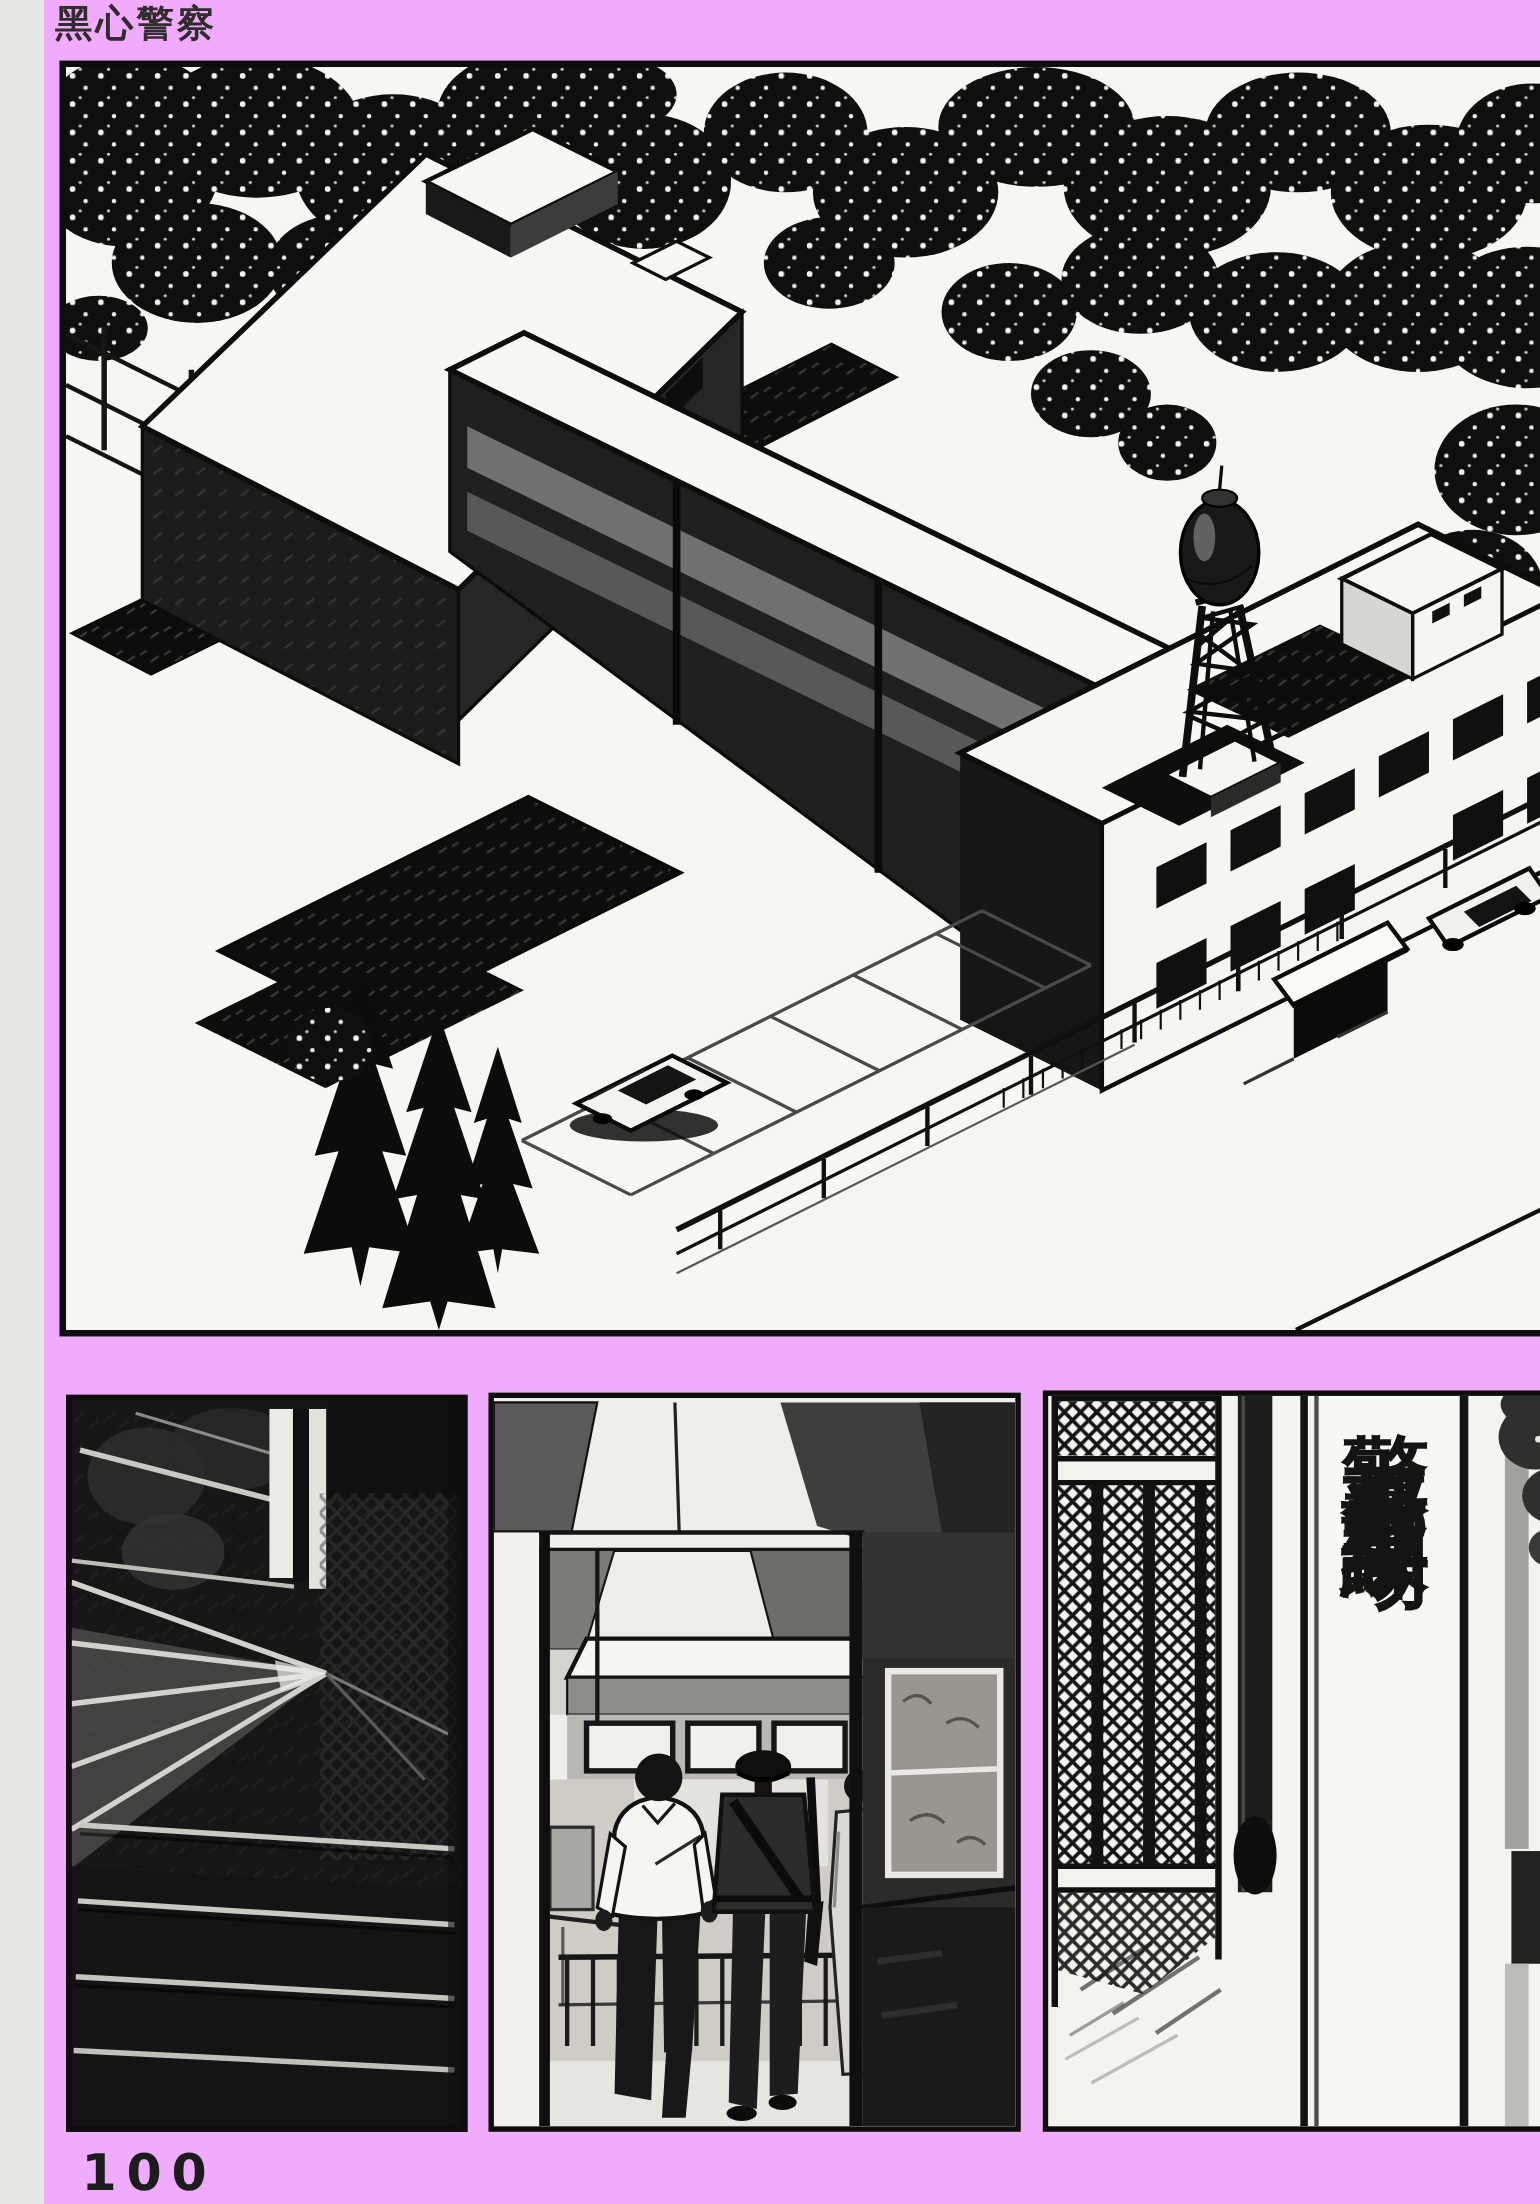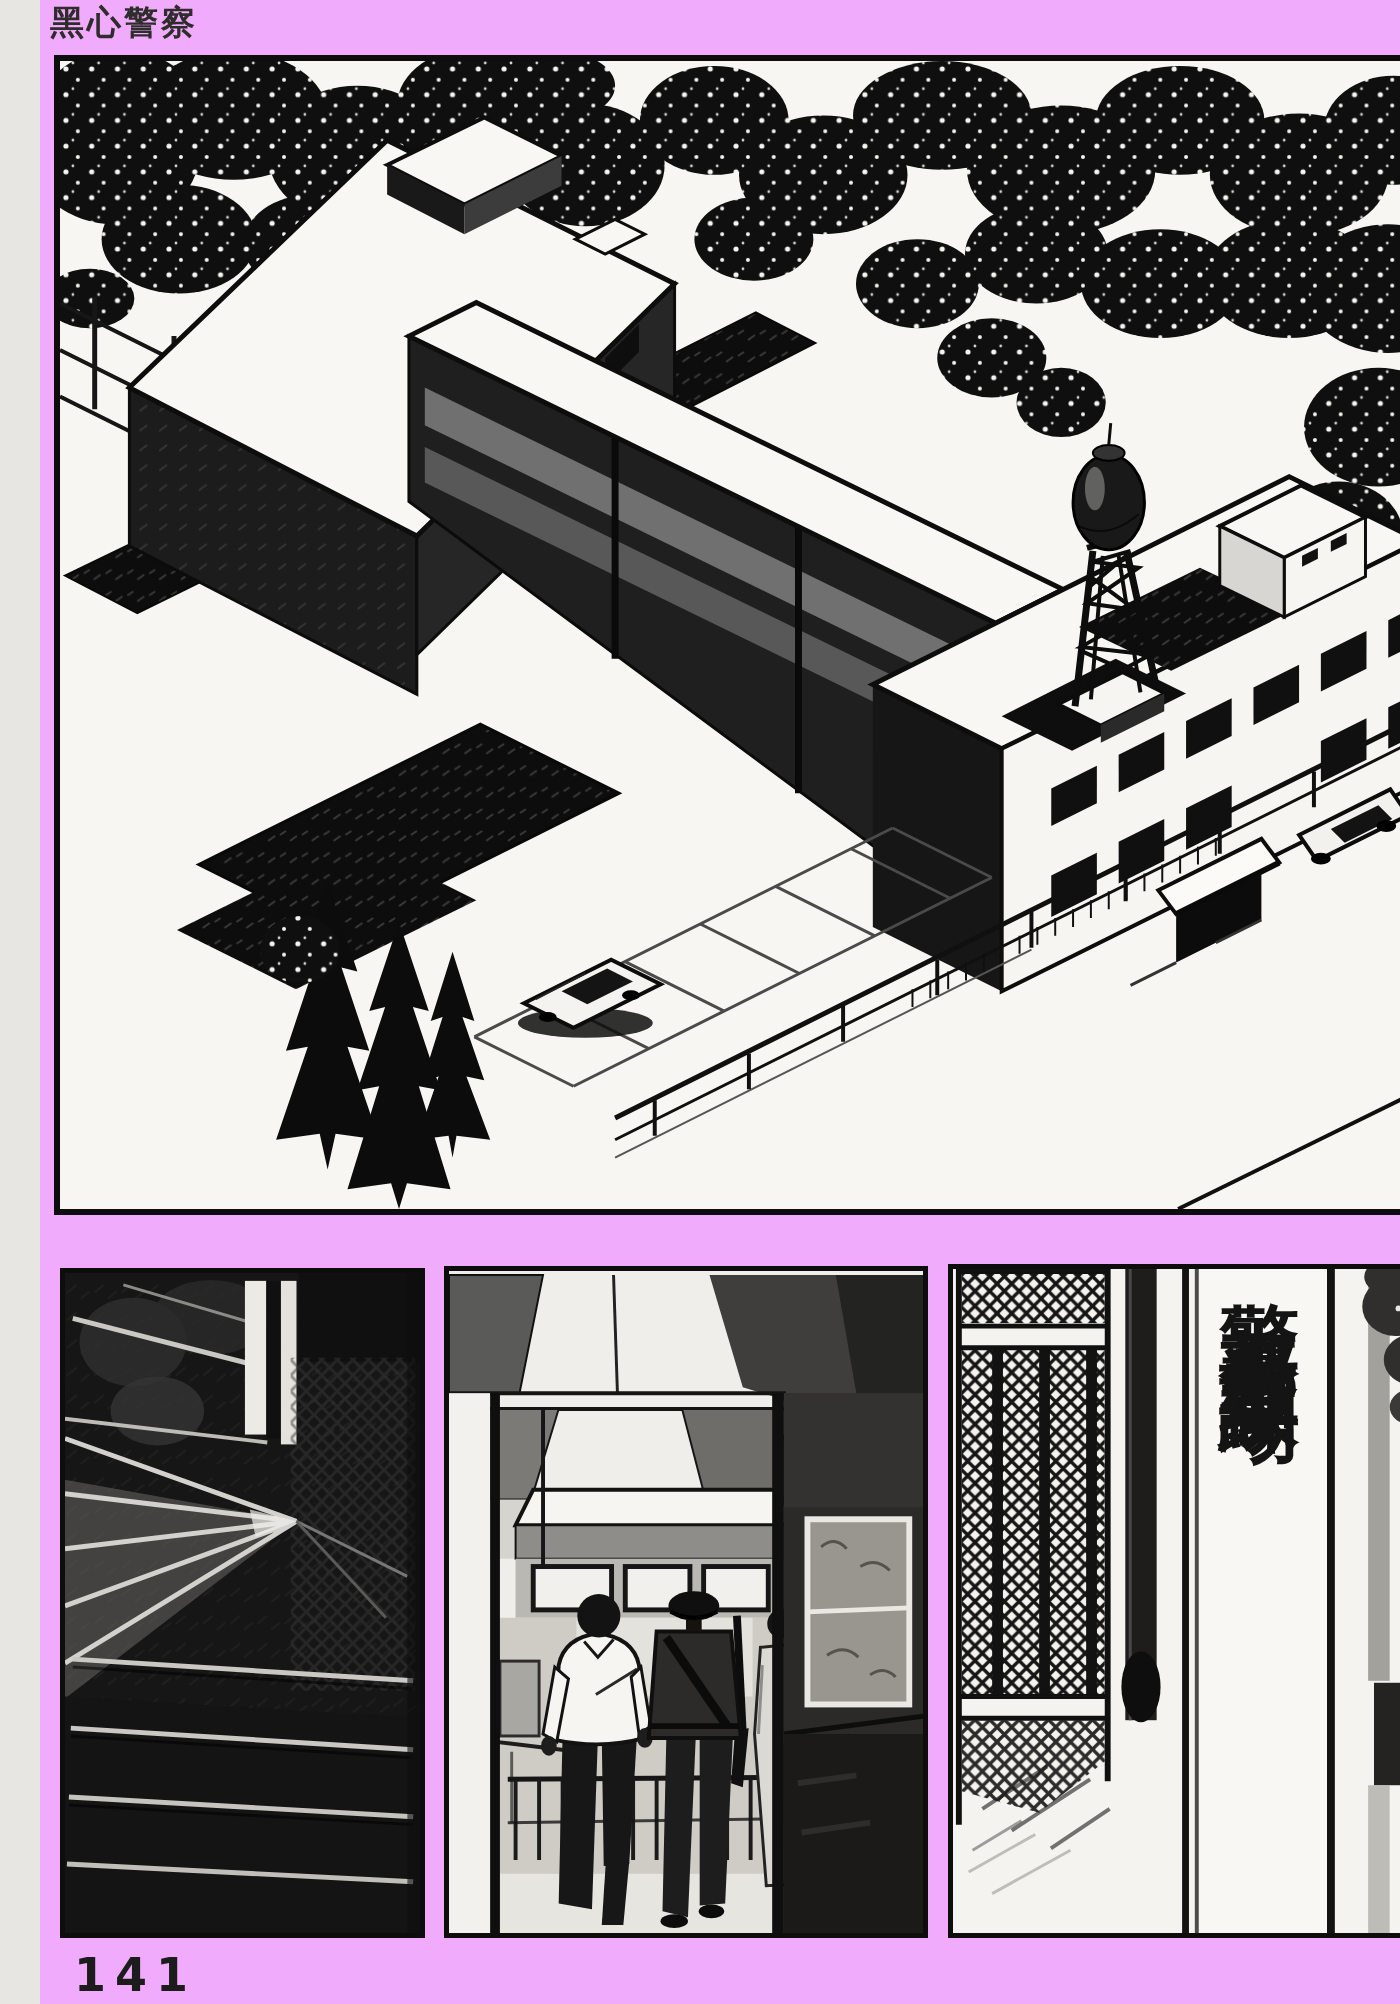--- a/index.html
+++ b/index.html
@@ -371,15 +371,15 @@
         <ellipse cx="446" cy="8" rx="26" ry="18"></ellipse>
         <ellipse cx="468" cy="140" rx="22" ry="18" opacity="0.95"></ellipse>
         <circle cx="455" cy="40" r="3" fill="#e8e7e3"></circle>
         <circle cx="468" cy="90" r="2.5" fill="#e8e7e3"></circle>
       </g>
       <path d="M16,612 L84,574 M40,634 L120,590" stroke="#8b8984" stroke-width="3" opacity="0.5"></path>
     </svg>
     <div class="sign-vtext">警本部射擊訓練場</div>
   </div>
 
-  <div class="page-number">141</div>
+  <div class="page-number">100</div>
   <div class="edge-strip"></div>
 </div>
 
 </body></html>

